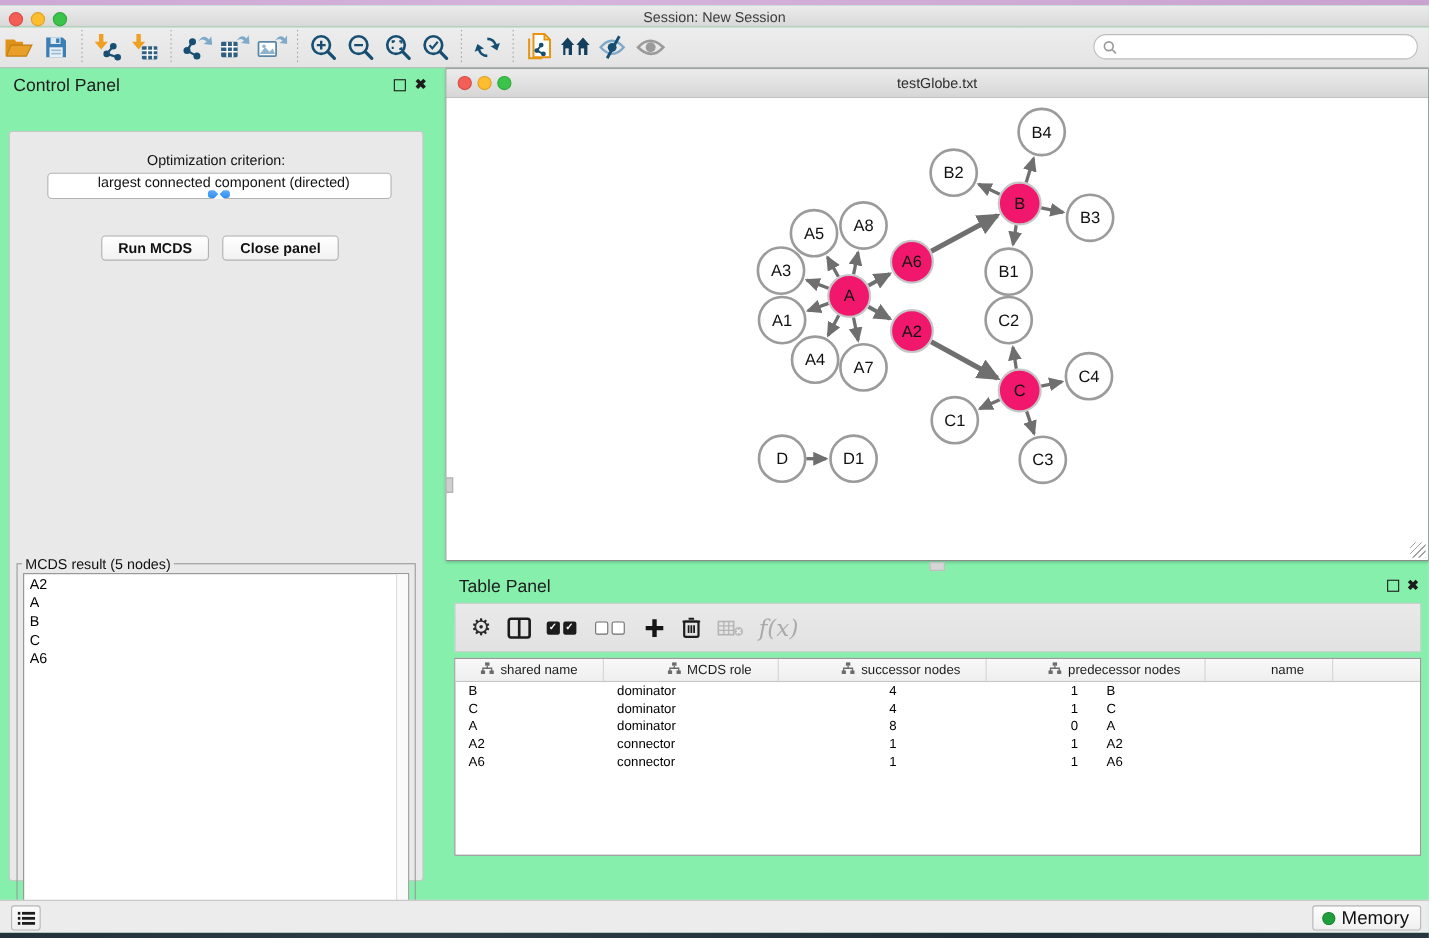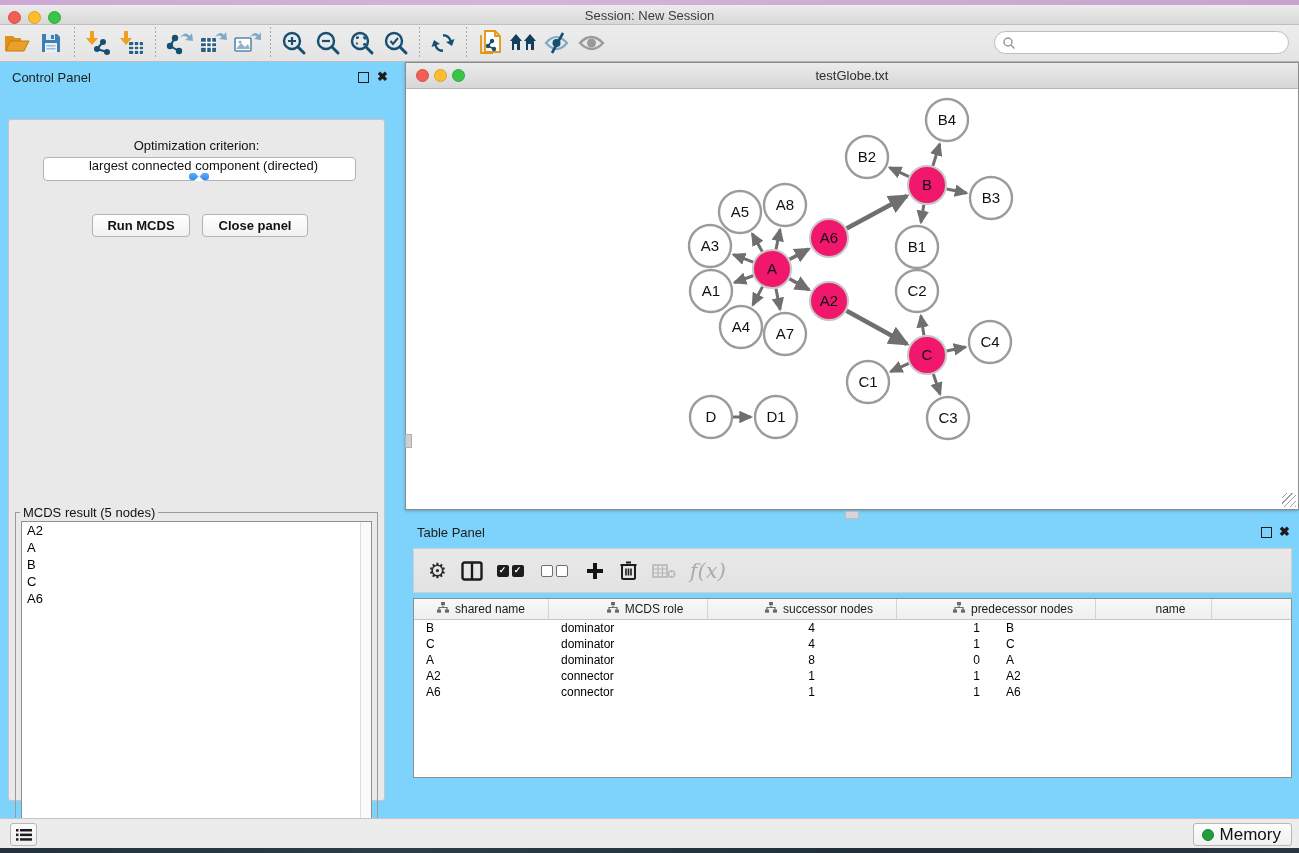--- a/index.html
+++ b/index.html
@@ -1,17 +1,17 @@
 <!DOCTYPE html>
 <html><head>
 <meta charset="utf-8">
 <style>
   * { margin:0; padding:0; box-sizing:border-box; }
   html,body { width:1299px; height:853px; font-family:"Liberation Sans", sans-serif; background:#e9e9e9; overflow:hidden; }
-  #app { position:relative; width:1299px; height:853px; background:#7dd3fc; }
+  #app { position:relative; width:1299px; height:853px; background:#86efac; }
 
   
   .desktop-strip { position:absolute; left:0; top:0; width:100%; height:5px;
     background:linear-gradient(90deg,#cda8d4,#d5b3da 40%,#c9a2cf); }
   .titlebar { position:absolute; left:0; top:5px; width:100%; height:20px;
     background:linear-gradient(#ececec,#d8d8d8); border-bottom:1px solid #bfbfbf; }
   .tl { position:absolute; top:6px; width:13px; height:13px; border-radius:50%; }
   .tl.red   { left:8px;  background:#f35f57; border:1px solid #d94c44; }
   .tl.yellow{ left:28px; background:#fcbd2e; border:1px solid #dfa123; }
   .tl.green { left:48px; background:#3ac54a; border:1px solid #2fa93c; }
@@ -25,21 +25,21 @@
   .tb-icon { width:34px; height:30px; display:flex; align-items:center; justify-content:center; cursor:default; }
   .tb-sep { width:1px; height:32px; margin:0 6px;
     background-image:linear-gradient(#a9a9a9 40%, transparent 40%); background-size:1px 4px; }
   .search-wrap { position:absolute; right:10px; top:6px; width:295px; height:23px;
     background:#fff; border:1px solid #bdbdbd; border-radius:12px; display:flex; align-items:center; padding-left:7px; }
   .search-wrap input { border:none; outline:none; flex:1; font-size:12px; background:transparent; height:18px; }
 
   
   .control-panel { position:absolute; left:0; top:62px; width:392px; height:756px; }
   .panel-head { position:absolute; left:0; top:6px; width:100%; height:20px; }
-  .panel-head .ph-title { position:absolute; left:12px; top:2px; font-size:13px; color:#1c1c1c; }
+  .panel-head .ph-title { position:absolute; left:12px; top:2px; font-size:16px; color:#1c1c1c; }
   .ph-float { position:absolute; width:11px; height:11px; border:1.5px solid #1c1c1c; top:4px; }
   .ph-close { position:absolute; top:1px; font-size:13px; font-weight:bold; color:#1c1c1c; }
   .cp-tabs { position:absolute; left:78px; top:33px; height:22px; display:flex; }
   .cp-tab { padding:0 12px; height:22px; line-height:21px; font-size:13px; font-weight:bold;
     background:#fff; border:1px solid #bdbdbd; border-left:none; color:#1c1c1c; }
   .cp-tab:first-child { border-left:1px solid #bdbdbd; border-radius:4px 0 0 4px; }
   .cp-tab:last-child { border-radius:0 4px 4px 0; }
   .cp-tab.active { background:linear-gradient(#5aa8f8,#2f8df2); color:#fff; border-color:#2f82dd; }
   .cp-card { position:absolute; left:8px; top:57px; width:377px; height:682px;
     background:#e9e9e9; border:1px solid #c6c6c6; border-radius:3px; }

